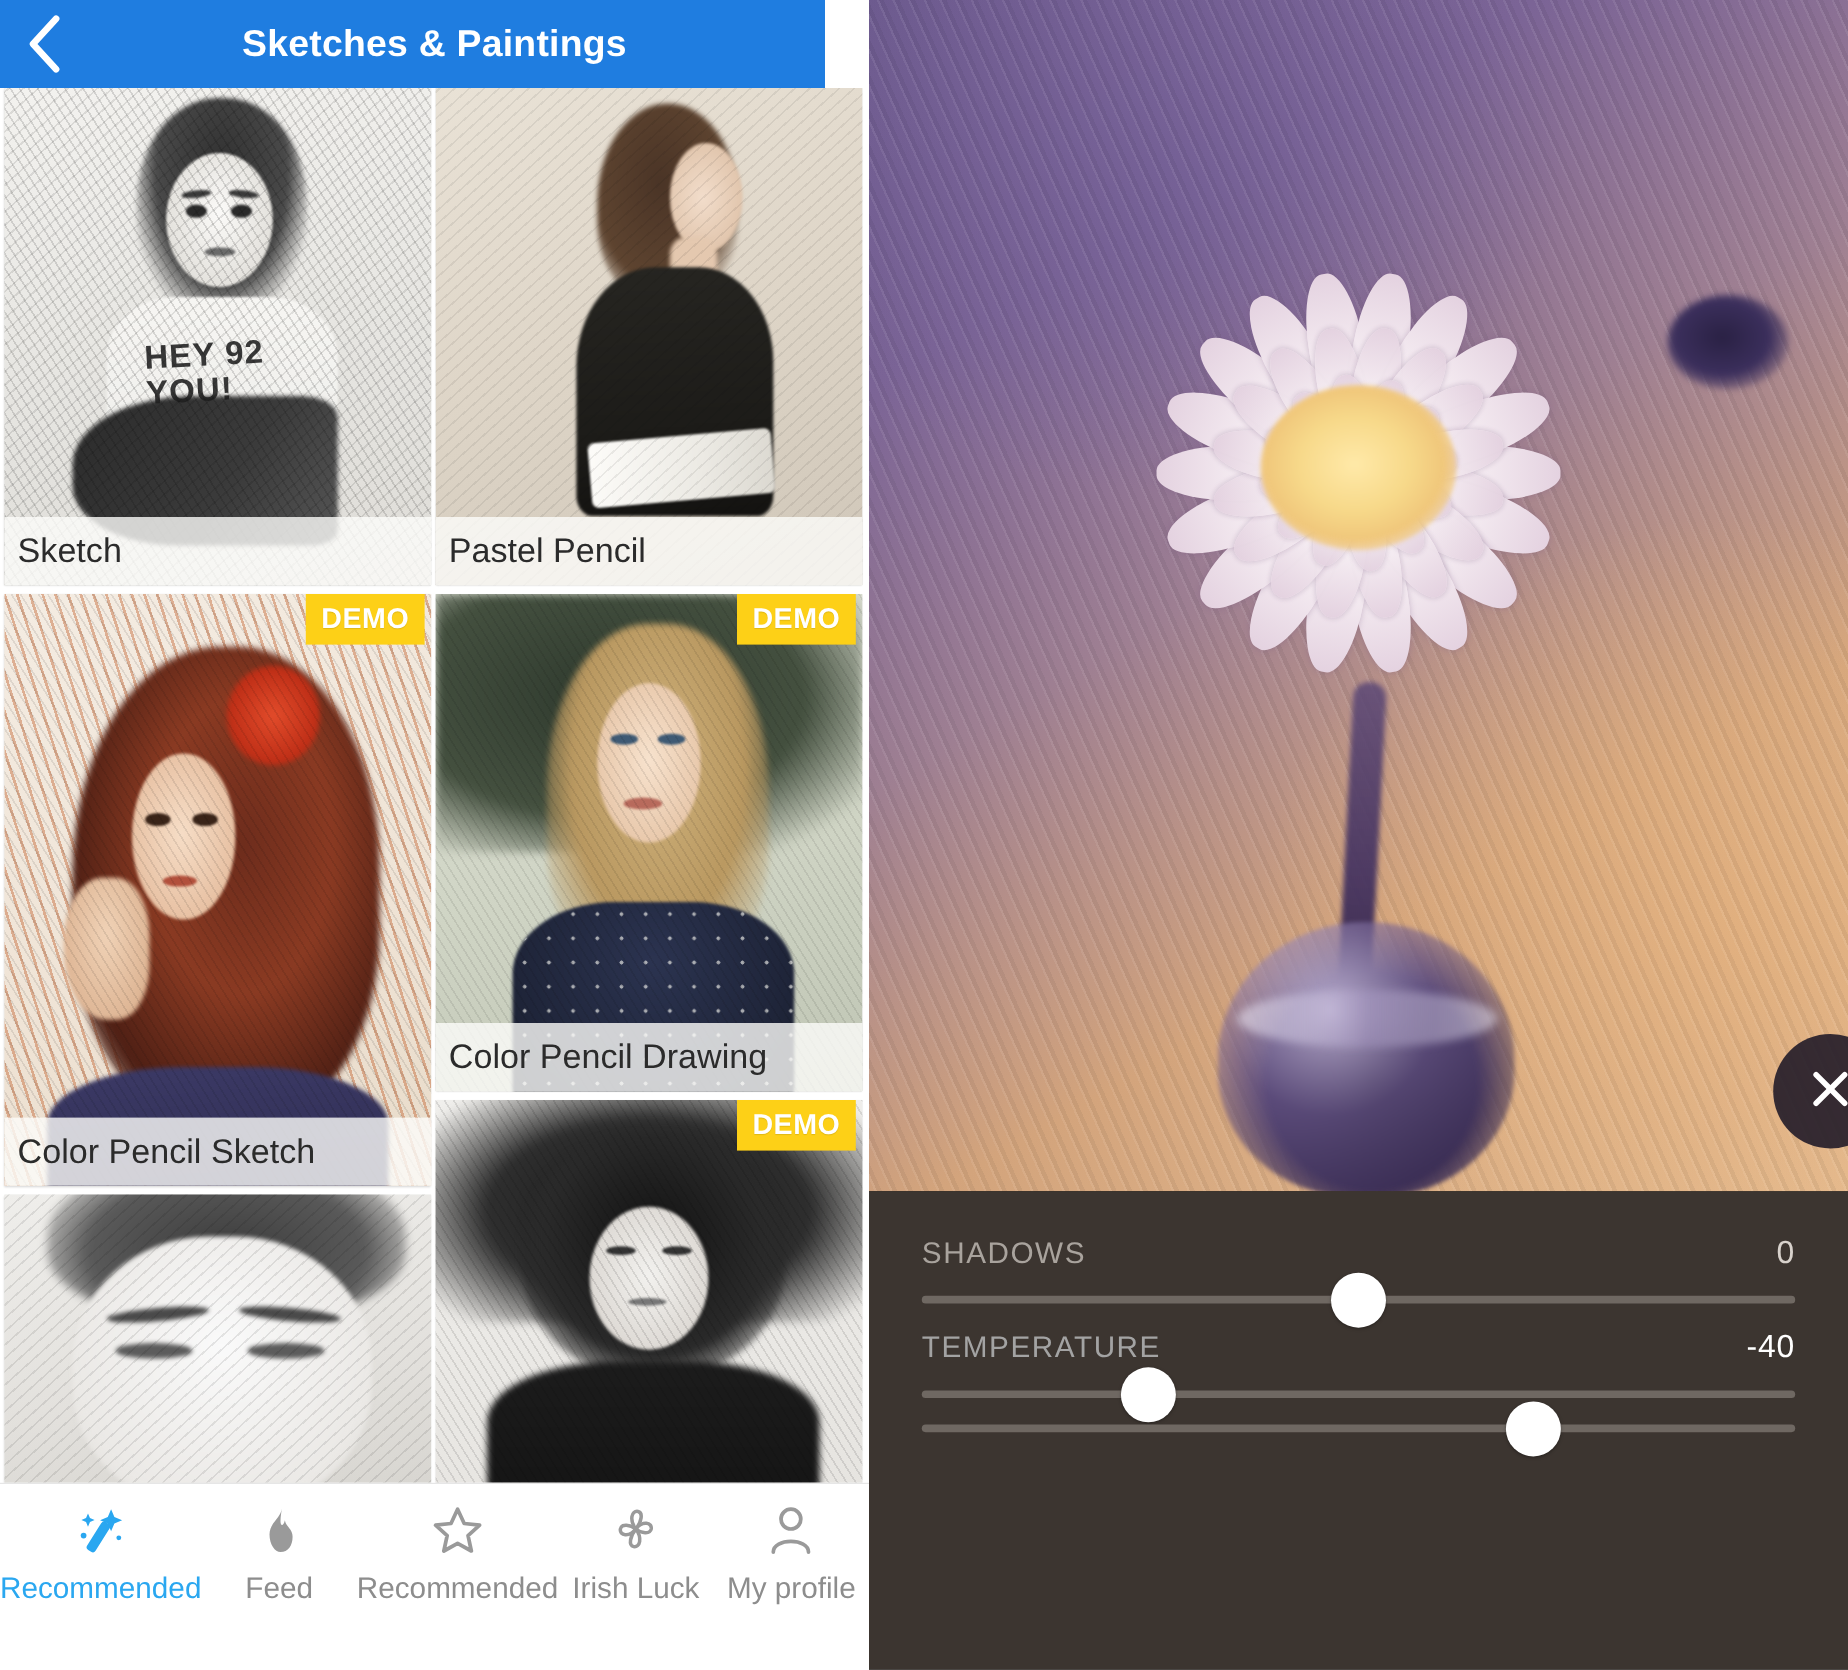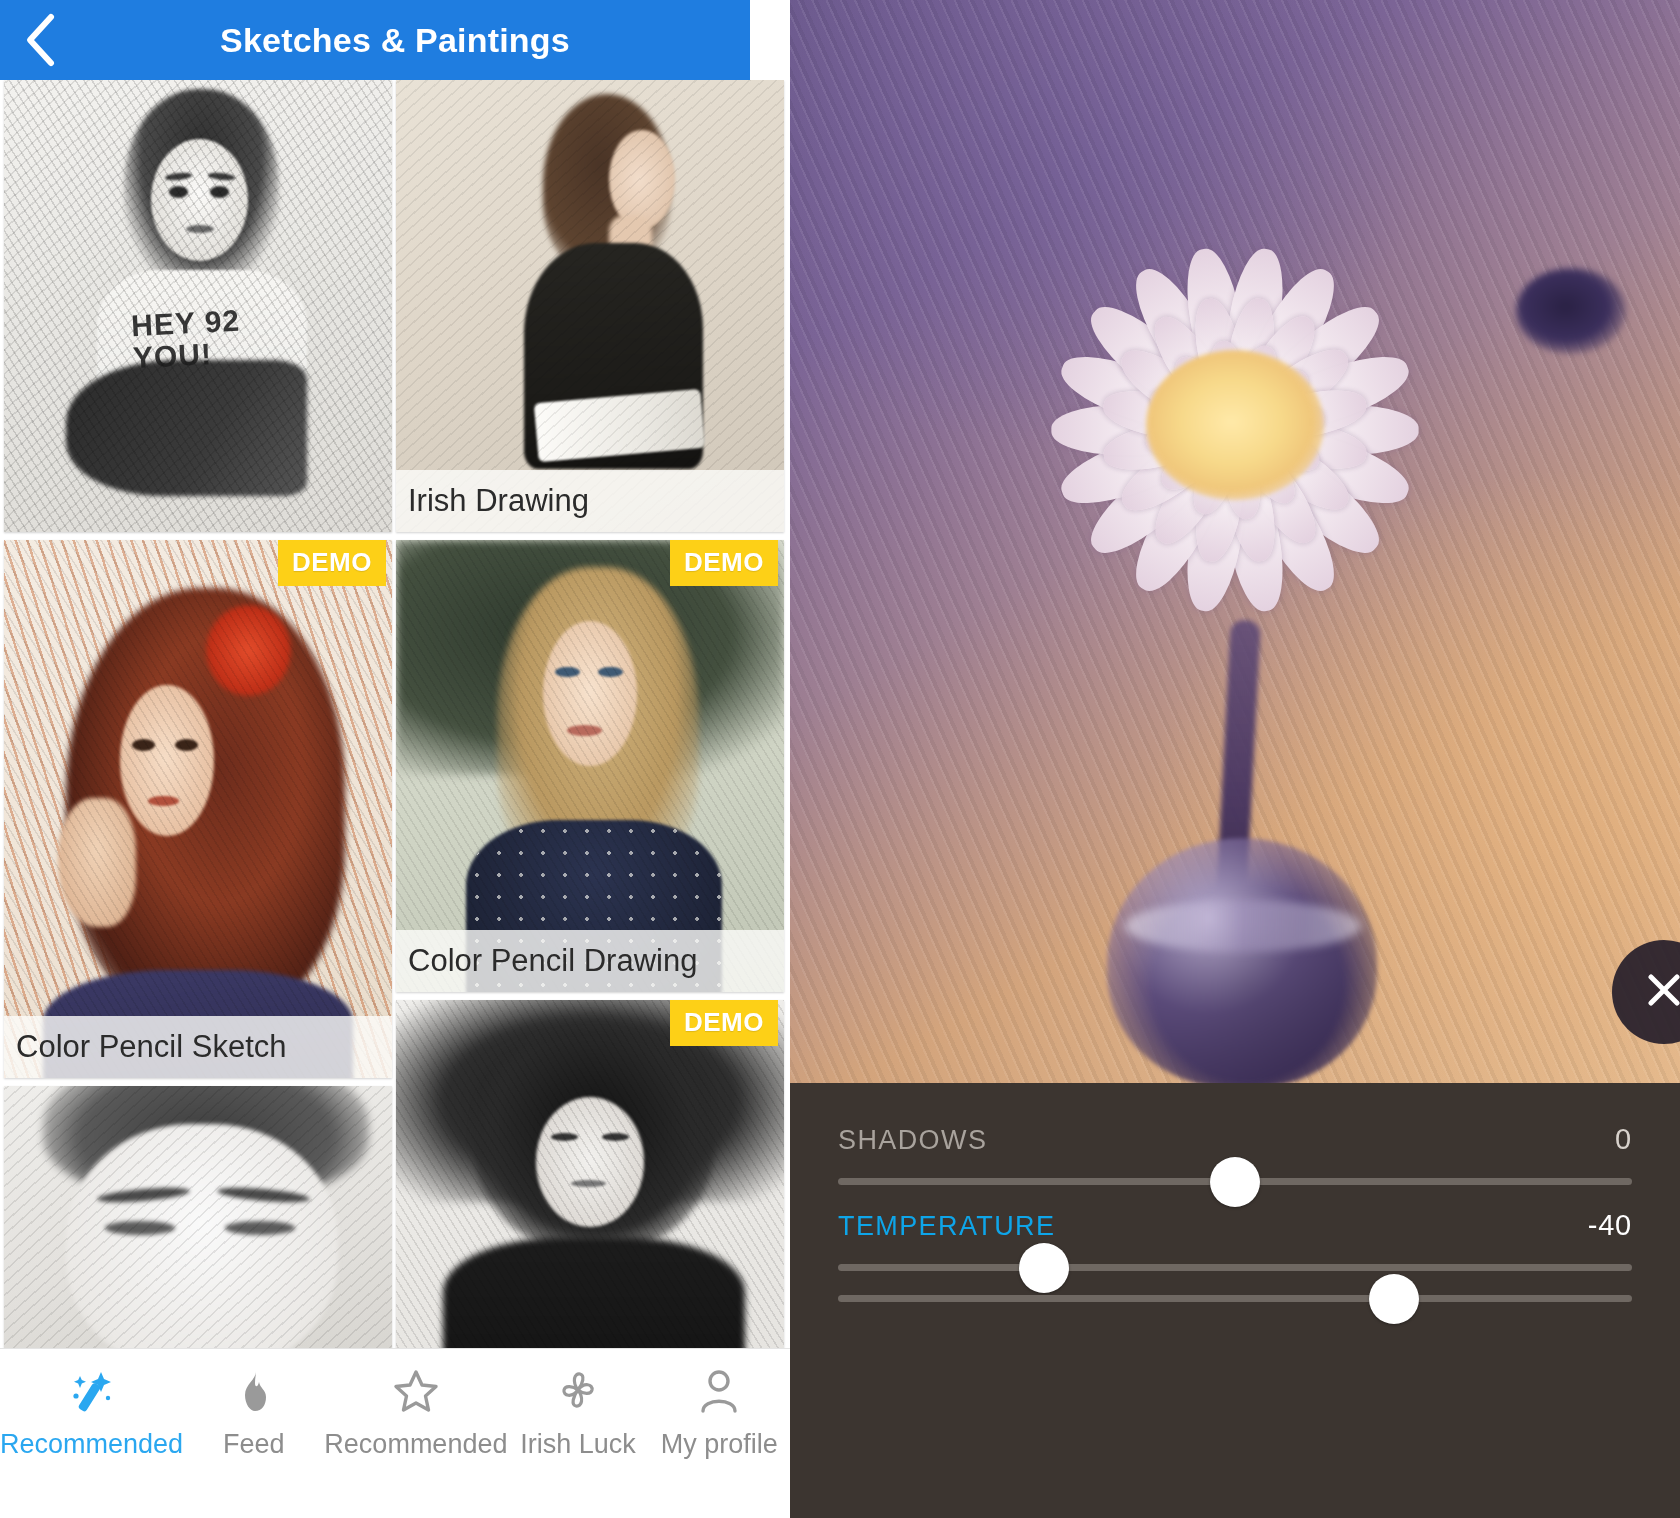--- a/index.html
+++ b/index.html
@@ -319,21 +319,21 @@
     padding: 40px 48px 0 48px;
   }
   .slider-row { margin-bottom: 24px; text-align: right; }
   .slider-head {
     display: flex; justify-content: space-between; align-items: baseline;
     margin-bottom: 22px;
   }
   .slider-name {
     font-size: 27px; letter-spacing: 1.4px; color: #a9a39d;
   }
-  .slider-name.accent { color: #0ea5e9; }
+  .slider-name.accent { color: #a3a3a3; }
   .slider-val { font-size: 29px; color: #d8d2cc; letter-spacing: .8px; }
   .slider-val.accent { color: #ffffff; }
   .track {
     position: relative;
     height: 7px; border-radius: 4px;
     background: #6f6862;
   }
   .knob {
     position: absolute; top: 50%;
     width: 50px; height: 50px; margin-top: -25px; margin-left: -25px;
@@ -377,20 +377,21 @@
               <div class="sk-lip"></div>
             <div class="sk-shirt"></div>
               <div class="sk-arm"></div>
             <div class="sk-tee-text">
               <div>HEY 92</div>
               <div>YOU!</div>
             </div>
             <div class="hatch hatch-a"></div>
               <div class="hatch hatch-b"></div>
           </div>
+          <div class="card-label">Sketch</div>
         </div>
 
         <div class="card" style="height:538px; background:#f3ece2;">
           <div class="demo-badge">DEMO</div>
           <div class="card-art">
             <div class="art-base cps-bg"></div>
             <div class="cps-rays"></div>
             <div class="cps-hair"></div>
             <div class="cps-flower"></div>
             <div class="cps-face"></div>
@@ -423,21 +424,21 @@
         <div class="card" style="height:452px;">
           <div class="card-art">
             <div class="art-base pd-bg"></div>
             <div class="pd-hair"></div>
               <div class="pd-face"></div>
               <div class="pd-neck"></div>
             <div class="pd-dress"></div>
               <div class="pd-book"></div>
             <div class="hatch hatch-b" style="opacity:.35"></div>
           </div>
-          <div class="card-label">Irish Drawing</div>
+          <div class="card-label">Pastel Pencil</div>
         </div>
 
         <div class="card" style="height:452px;">
           <div class="demo-badge">DEMO</div>
           <div class="card-art">
             <div class="art-base cpd-bg"></div>
             <div class="cpd-dark"></div>
             <div class="cpd-hair"></div>
               <div class="cpd-face"></div>
             <div class="cpd-eyeL"></div>

